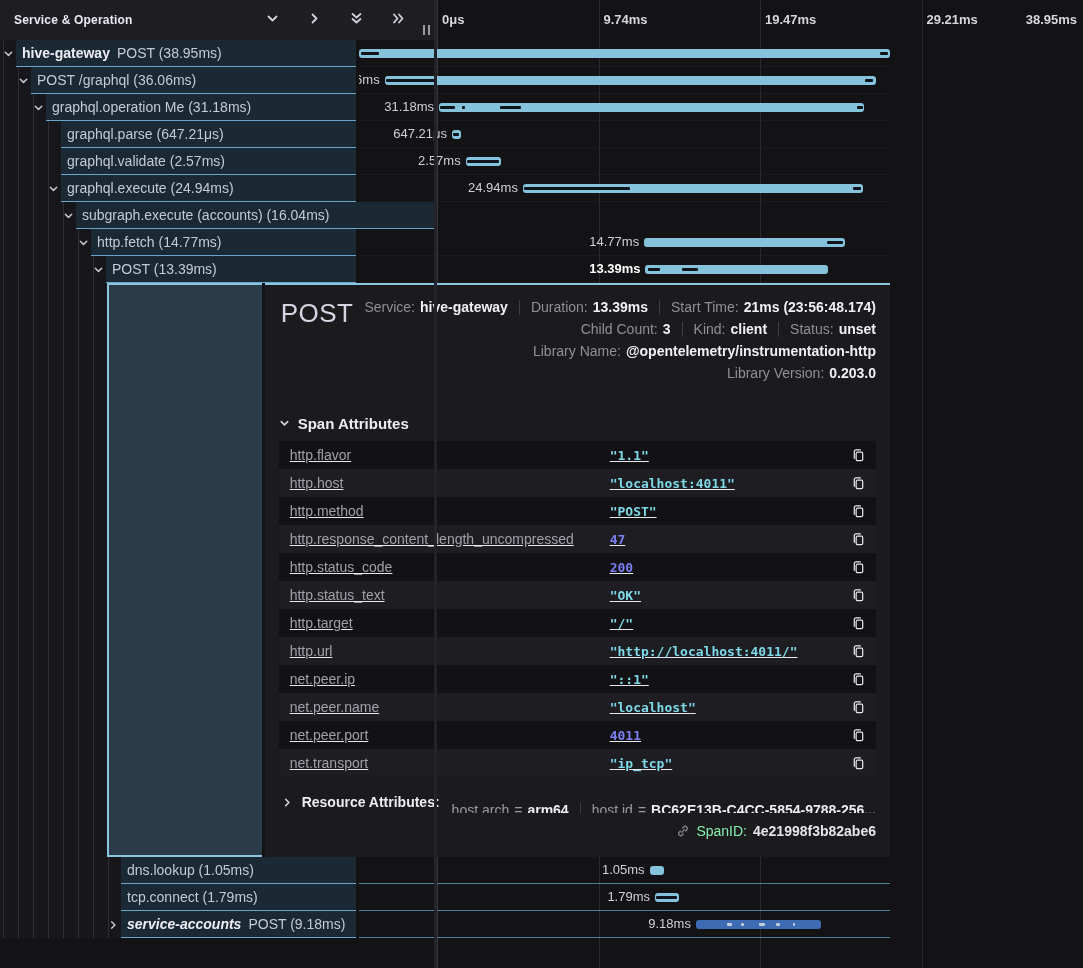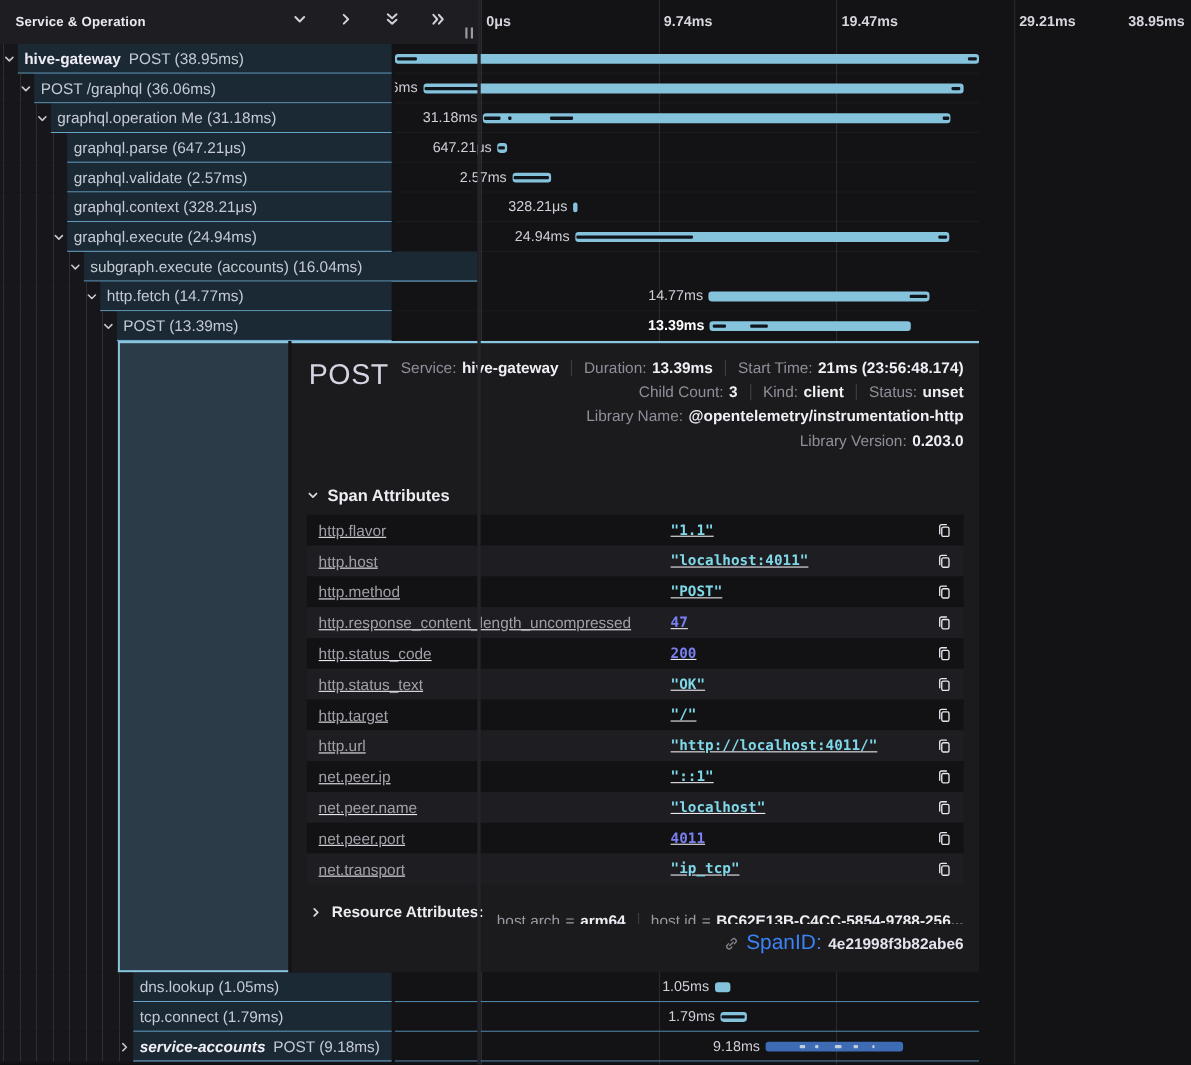--- a/index.html
+++ b/index.html
@@ -69,21 +69,21 @@
   .attr-val.number { color:#7a80f2; }
   .copy-btn { display:flex; color:#e7e7ef; cursor:pointer; padding:2px; }
   .res-line { display:flex; align-items:center; margin-top:14px; height:22px; font-size:14px; white-space:nowrap; overflow:hidden; }
   .res-line .chev { display:flex; color:#d8d8e0; margin:0 9px 0 3px; }
   .res-title { font-weight:700; color:#edecf2; margin-right:12px; }
   .res-key { color:#9a9aa3; }
   .res-eq { color:#9a9aa3; margin:0 5px; }
   .res-val { color:#eeedf4; font-weight:700; }
   .span-id-line { display:flex; align-items:center; justify-content:flex-end; gap:6px; margin-top:8px; height:20px; }
   .span-id-line .link { display:flex; color:#82828b; cursor:pointer; }
-  .span-id-label { font-size:19px; color:#3b82f6; }
+  .span-id-label { font-size:14px; color:#86efac; }
   .span-id-value { font-size:14px; font-weight:700; color:#e4e4ec; }
 </style>
 </head>
 <body>
 
 <div class="app">
 
   <div id="gridlines">
       <div class="grid-line edge" style="left: calc(437px);"></div>
       <div class="grid-line" style="left: calc(598.5px);"></div>
@@ -212,32 +212,20 @@
           <div class="name-cell">
             <div class="guides" style="width: 61px;"></div>
             <div class="name-box">
               <span>graphql.validate (2.57ms)</span>
             </div>
           </div>
           <div class="tl-cell">
             <div class="bar" style="left: 20.0257%; width: 6.5982%; background: rgb(133, 194, 220);"></div>
             <div class="bar-tick" style="left: 20.2824%; width: 6.03338%; background: rgb(15, 21, 27);"></div>
             <span class="dur-label" style="right: calc(79.9743% + 5px);">2.57ms</span>
-          </div>
-        </div>
-        <div class="row">
-          <div class="name-cell">
-            <div class="guides" style="width: 61px;"></div>
-            <div class="name-box">
-              <span>graphql.context (328.21μs)</span>
-            </div>
-          </div>
-          <div class="tl-cell">
-            <div class="bar" style="left: 30.4236%; width: 0.842644%; background: rgb(133, 194, 220);"></div>
-            <span class="dur-label" style="right: calc(69.5764% + 5px);">328.21μs</span>
           </div>
         </div>
         <div class="row">
           <div class="name-cell">
             <div class="guides" style="width: 61px;">
               <span class="tree-chevron">
                 <svg width="11" height="11" viewBox="0 0 12 12" fill="none" stroke="currentColor" stroke-width="1.6" stroke-linecap="round" stroke-linejoin="round">
                   <polyline points="2.5,4 6,7.5 9.5,4"></polyline>
                 </svg>
               </span>

